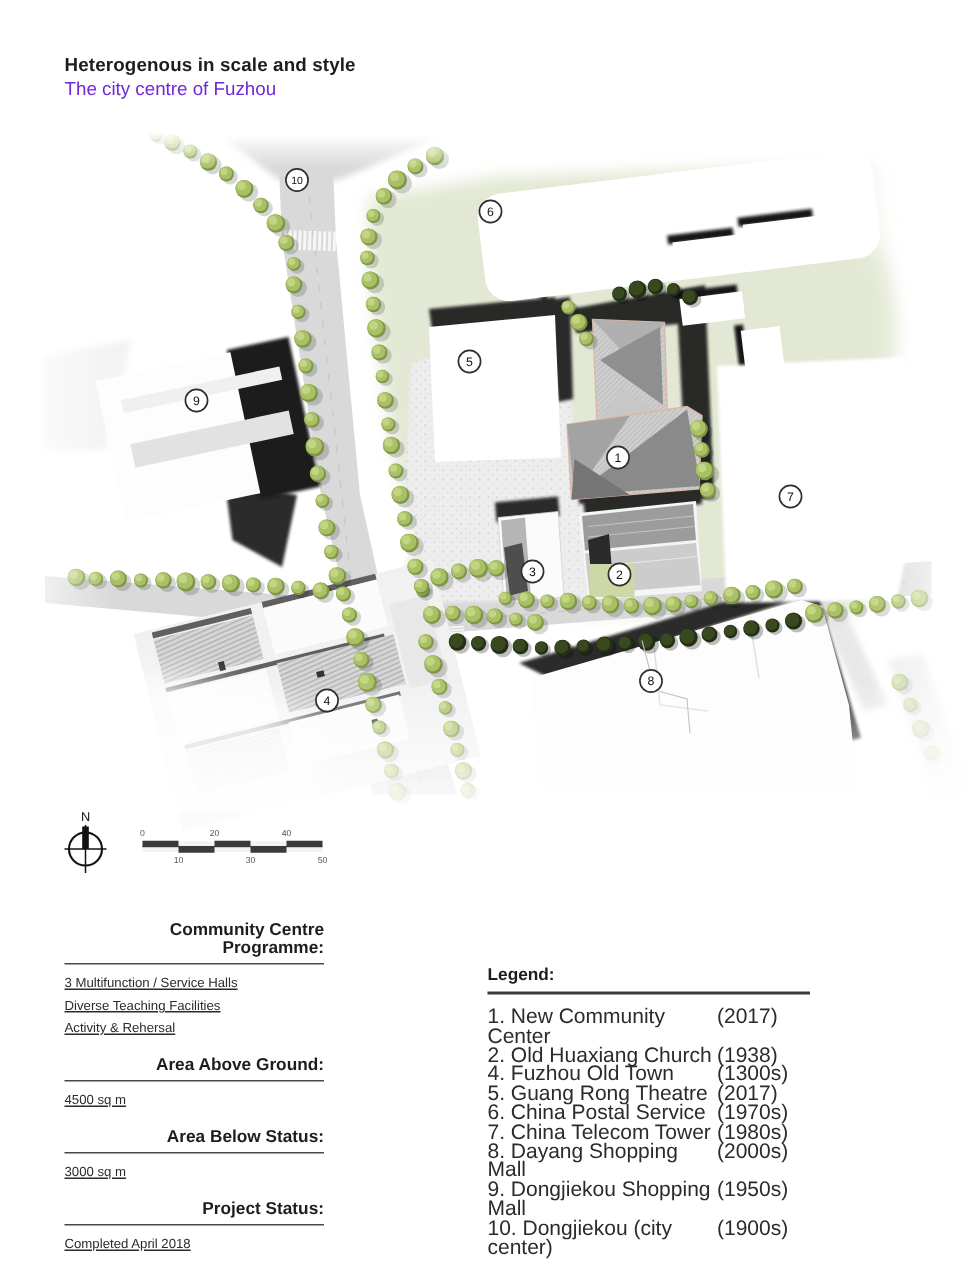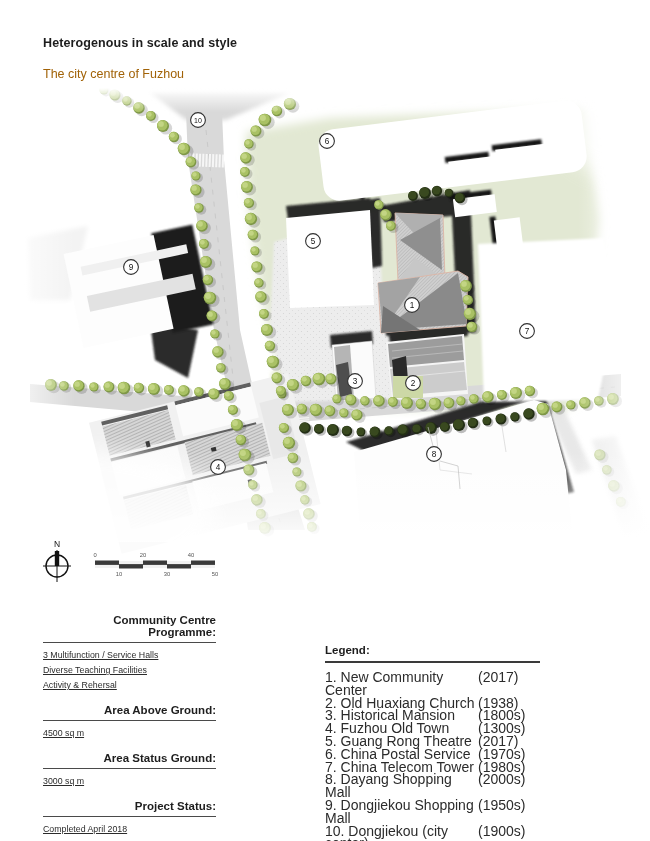--- a/index.html
+++ b/index.html
@@ -1,20 +1,20 @@
 <!DOCTYPE html>
 <html><head>
 <meta charset="utf-8">
 <style>
   html,body{margin:0;padding:0;background:#ffffff;}
   .page{position:relative;width:650px;height:841px;background:#fff;overflow:hidden;
         font-family:"Liberation Sans","DejaVu Sans",sans-serif;color:#1d1d1d;}
   .hdr{position:absolute;left:43px;top:36px;}
   .hdr .title{font-size:12.5px;font-weight:bold;letter-spacing:.1px;}
-  .hdr .subtitle{font-size:12.5px;margin-top:17px;color:#a16207;}
+  .hdr .subtitle{font-size:12.5px;margin-top:2px;color:#6d28d9;}
   #map{position:absolute;left:0;top:88px;width:650px;height:500px;}
   .col-left{position:absolute;left:43px;top:614px;width:173px;}
   .col-right{position:absolute;left:325px;top:644px;width:215px;}
   .sec-h{font-size:11.5px;font-weight:bold;border-bottom:1.4px solid #4a4a4a;
          padding-bottom:4px;margin-bottom:7px;text-align:right;}
   .sec-line{font-size:8.8px;color:#2b2b2b;margin-bottom:5px;line-height:10px;text-decoration:underline;}
   .sec-gap{height:9px;}
   .lg-h{font-size:11.5px;font-weight:bold;border-bottom:2.4px solid #3a3a3a;
         padding-bottom:5px;margin-bottom:8px;}
   .lg-row{display:flex;font-size:14px;color:#2b2b2b;line-height:12.8px;}
@@ -466,43 +466,39 @@
     <div class="sec-h">Community Centre Programme:</div>
     <div id="programme-items">
         <div class="sec-line">3 Multifunction / Service Halls</div>
         <div class="sec-line">Diverse Teaching Facilities</div>
         <div class="sec-line">Activity &amp; Rehersal</div>
       </div>
     <div class="sec-gap"></div>
     <div class="sec-h">Area Above Ground:</div>
     <div class="sec-line">4500 sq m</div>
     <div class="sec-gap"></div>
-    <div class="sec-h">Area Status Ground:</div>
+    <div class="sec-h">Area Below Status:</div>
     <div class="sec-line">3000 sq m</div>
     <div class="sec-gap"></div>
     <div class="sec-h">Project Status:</div>
     <div class="sec-line">Completed April 2018</div>
   </div>
 
   <div class="col-right">
     <div class="lg-h">Legend:</div>
     <div id="legend-rows">
         <div class="lg-row">
           <span class="lg-label">1. New Community Center</span>
           <span class="lg-year">(2017)</span>
         </div>
         <div class="lg-row">
           <span class="lg-label">2. Old Huaxiang Church</span>
           <span class="lg-year">(1938)</span>
         </div>
         <div class="lg-row">
-          <span class="lg-label">3. Historical Mansion</span>
-          <span class="lg-year">(1800s)</span>
-        </div>
-        <div class="lg-row">
           <span class="lg-label">4. Fuzhou Old Town</span>
           <span class="lg-year">(1300s)</span>
         </div>
         <div class="lg-row">
           <span class="lg-label">5. Guang Rong Theatre</span>
           <span class="lg-year">(2017)</span>
         </div>
         <div class="lg-row">
           <span class="lg-label">6. China Postal Service</span>
           <span class="lg-year">(1970s)</span>

